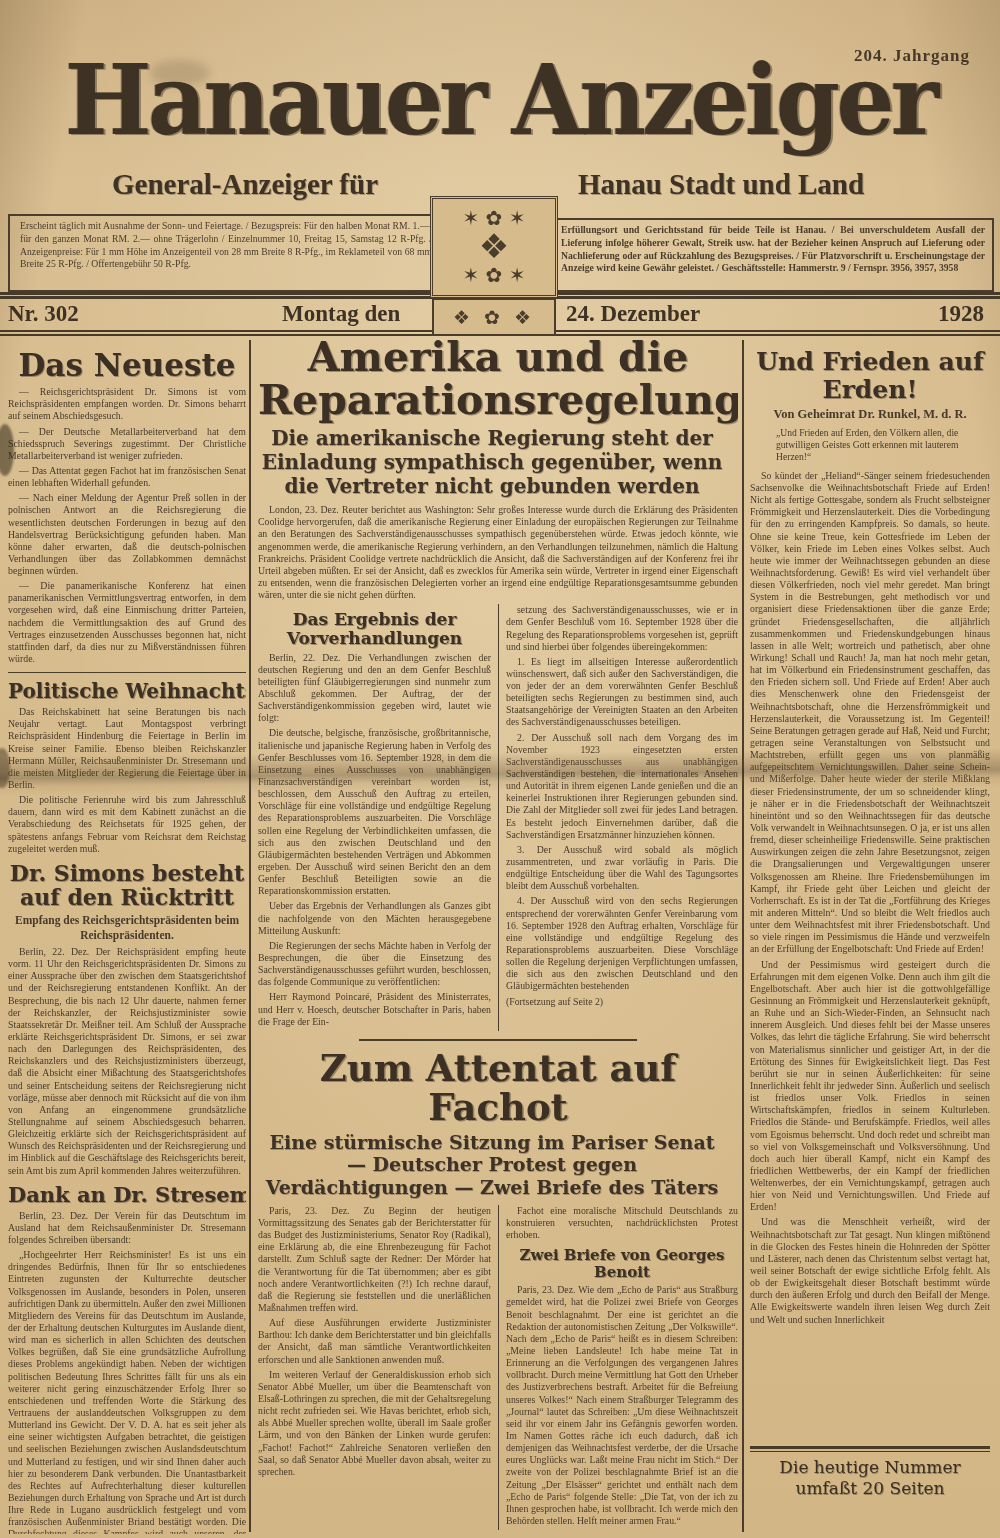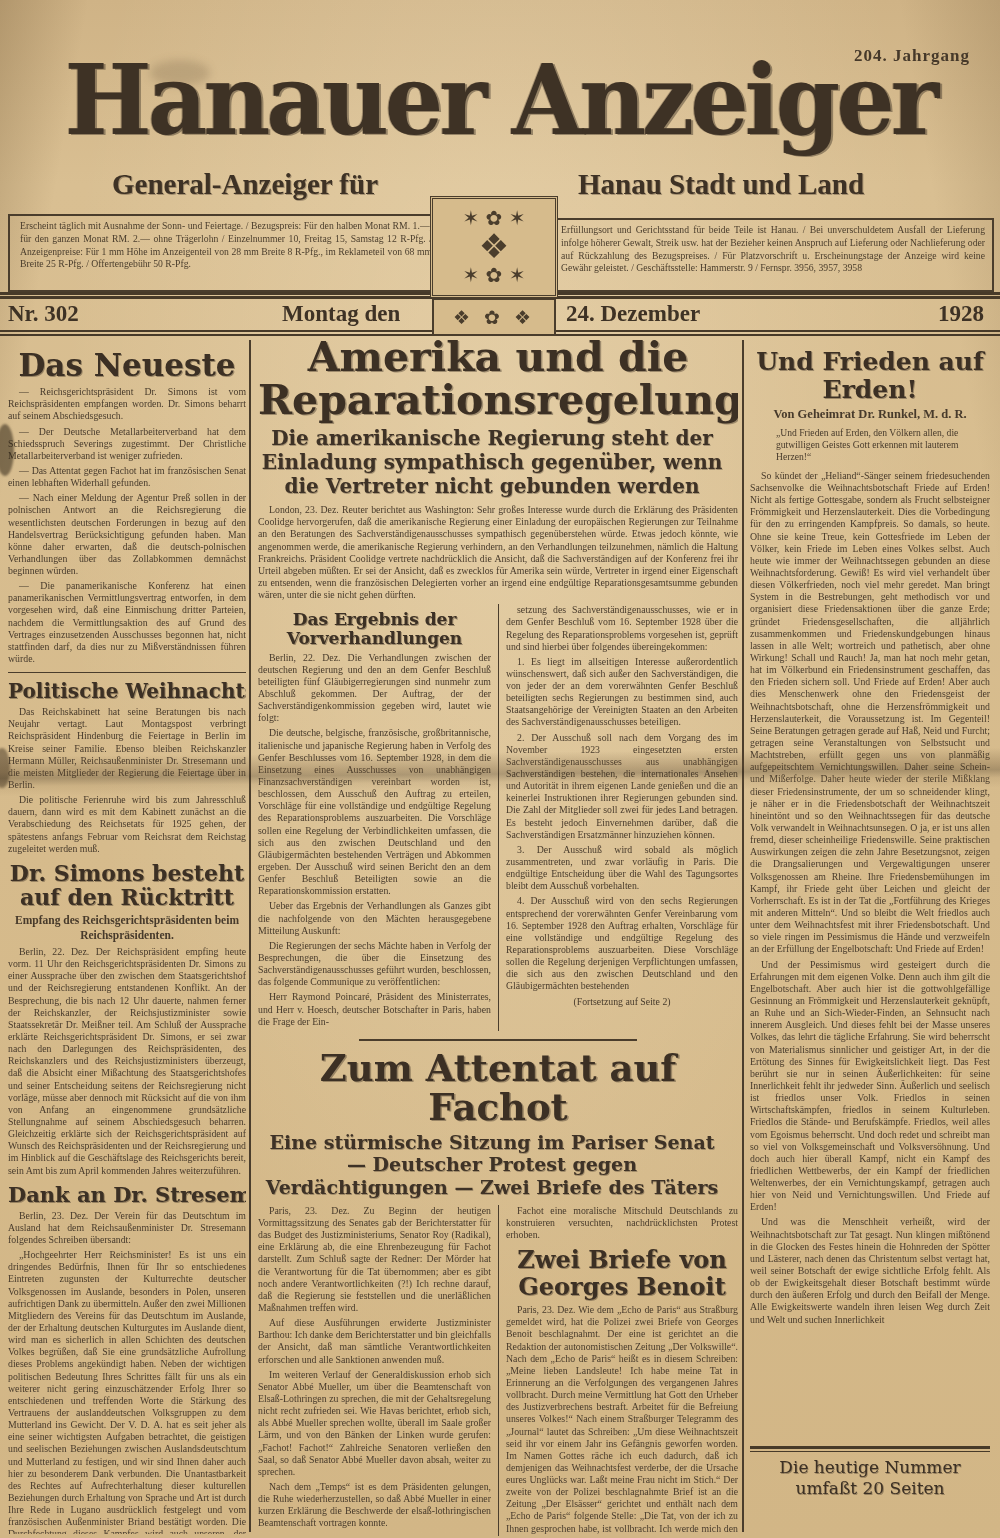--- a/index.html
+++ b/index.html
@@ -23,21 +23,21 @@
     transform:scaleY(1.06);
   }
   .subtitle{position:absolute;top:168px;font-size:29px;font-weight:bold;color:#3e3225;
     text-shadow:1px 1px 0 rgba(62,50,37,0.35);}
   .subtitle.left{left:112px;} .subtitle.right{left:578px;}
   .infobox{
     position:absolute;border:2px solid #4a3d2c;padding:4px 7px;
     font-size:9.7px;line-height:1.32;text-align:justify;color:#4a3d2c;
   }
   #info-left{top:214px;left:8px;width:412px;height:66px;padding-left:10px;}
-  #info-right{top:218px;left:552px;width:424px;height:62px;}
+  #info-right{top:218px;left:552px;width:424px;height:62px;font-weight:bold;}
   .hrule-heavy{position:absolute;left:0;right:0;height:7px;
     background:linear-gradient(#473a29 0 3px, transparent 3px 4.5px, #473a29 4.5px 7px);}
   #rule-under-info{top:292px;}
   #rule-under-date{top:330px;height:6px;background:linear-gradient(#473a29 0 2.5px, transparent 2.5px 4px, #473a29 4px 6px);}
   .dateline{position:absolute;top:301px;font-size:23px;font-weight:bold;color:#3e3225;}
   #issue-no{left:8px;} #date-left{left:282px;} #date-right{left:566px;} #date-year{right:16px;}
   .emblem{
     position:absolute;left:430px;top:196px;width:128px;height:102px;z-index:3;
     background:#d6bb8c;border:3px double #4a3d2c;box-sizing:border-box;
     display:flex;flex-direction:column;align-items:center;justify-content:center;
@@ -65,21 +65,21 @@
     text-shadow:1px 0.5px 0 rgba(60,48,36,0.4);line-height:1.1;margin:6px 0 4px 0;}
   .subhead{font-weight:bold;text-align:center;color:#3e3226;line-height:1.2;margin:4px 12px 6px 0;
     font-family:"DejaVu Serif",serif;text-shadow:0.7px 0.5px 0 rgba(60,48,36,0.35);}
   .subsub{font-weight:bold;text-align:center;font-size:11.5px;line-height:1.25;margin:2px 0 4px 0;}
   .thin-rule{border:none;border-top:1.5px solid #4a3d2c;margin:7px 0;}
   .short-rule{border:none;border-top:2px solid #4a3d2c;width:58%;margin:8px auto;}
   .twocol{display:flex;}
   .twocol .c{width:50%;box-sizing:border-box;}
   .twocol .c.first{padding-right:7px;}
   .twocol .c.second{border-left:1.5px solid #4a3d2c;padding-left:7px;}
-  .fortsetzung{text-align:center;text-indent:0 !important;font-size:9.8px;margin-top:2px;}
+  .fortsetzung{text-align:left;text-indent:0 !important;font-size:9.8px;margin-top:2px;}
   .byline{text-align:center;font-size:12.5px;font-weight:bold;margin:3px 0 4px 0;}
   .epigraph{font-size:9.6px;line-height:1.3;margin:0 4px 6px 26px;text-align:left;}
   #essay-box{height:966px;overflow:hidden;}
   .footer-note{
     font-family:"DejaVu Serif",serif;font-weight:normal;font-size:17px;text-align:center;
     color:#3c3024;line-height:1.25;margin-top:5px;text-shadow:0.8px 0.6px 0 rgba(60,48,36,0.4);
   }
   .footer-rule{border:none;border-top:3px solid #473a29;border-bottom:1.5px solid #473a29;height:2px;margin:10px 0 2px 0;}
   
   .crease{
@@ -170,26 +170,25 @@
     <hr class="short-rule">
 
     <h1 class="h-huge" style="font-size:37px;">Zum Attentat auf Fachot</h1>
     <div class="subhead" style="font-size:19px;">Eine stürmische Sitzung im Pariser Senat — Deutscher Protest gegen Verdächtigungen — Zwei Briefe des Täters</div>
 
     <div class="twocol">
       <div class="c first">
         <p>Paris, 23. Dez. Zu Beginn der heutigen Vormittagssitzung des Senates gab der Berichterstatter für das Budget des Justizministeriums, Senator Roy (Radikal), eine Erklärung ab, die eine Ehrenbezeugung für Fachot darstellt. Zum Schluß sagte der Redner: Der Mörder hat die Verantwortung für die Tat übernommen; aber es gibt noch andere Verantwortlichkeiten (?!) Ich rechne darauf, daß die Regierung sie feststellen und die unerläßlichen Maßnahmen treffen wird.</p>
         <p>Auf diese Ausführungen erwiderte Justizminister Barthou: Ich danke dem Berichterstatter und bin gleichfalls der Ansicht, daß man sämtliche Verantwortlichkeiten erforschen und alle Sanktionen anwenden muß.</p>
         <p>Im weiteren Verlauf der Generaldiskussion erhob sich Senator Abbé Mueller, um über die Beamtenschaft von Elsaß-Lothringen zu sprechen, die mit der Gehaltsregelung nicht recht zufrieden sei. Wie Havas berichtet, erhob sich, als Abbé Mueller sprechen wollte, überall im Saale großer Lärm, und von den Bänken der Linken wurde gerufen: „Fachot! Fachot!“ Zahlreiche Senatoren verließen den Saal, so daß Senator Abbé Mueller davon absah, weiter zu sprechen.</p>
-        <p>Nach dem „Temps“ ist es dem Präsidenten gelungen, die Ruhe wiederherzustellen, so daß Abbé Mueller in einer kurzen Erklärung die Beschwerde der elsaß-lothringischen Beamtenschaft vortragen konnte.</p>
 
       </div>
       <div class="c second">
         <p>Fachot eine moralische Mitschuld Deutschlands zu konstruieren versuchten, nachdrücklichsten Protest erhoben.</p>
-        <h3 class="h-col" style="font-size:24px;">Zwei Briefe von Georges Benoit</h3>
+        <h3 class="h-col" style="font-size:15px;">Zwei Briefe von Georges Benoit</h3>
         <p>Paris, 23. Dez. Wie dem „Echo de Paris“ aus Straßburg gemeldet wird, hat die Polizei zwei Briefe von Georges Benoit beschlagnahmt. Der eine ist gerichtet an die Redaktion der autonomistischen Zeitung „Der Volkswille“. Nach dem „Echo de Paris“ heißt es in diesem Schreiben: „Meine lieben Landsleute! Ich habe meine Tat in Erinnerung an die Verfolgungen des vergangenen Jahres vollbracht. Durch meine Vermittlung hat Gott den Urheber des Justizverbrechens bestraft. Arbeitet für die Befreiung unseres Volkes!“ Nach einem Straßburger Telegramm des „Journal“ lautet das Schreiben: „Um diese Weihnachtszeit seid ihr vor einem Jahr ins Gefängnis geworfen worden. Im Namen Gottes räche ich euch dadurch, daß ich demjenigen das Weihnachtsfest verderbe, der die Ursache eures Unglücks war. Laßt meine Frau nicht im Stich.“ Der zweite von der Polizei beschlagnahmte Brief ist an die Zeitung „Der Elsässer“ gerichtet und enthält nach dem „Echo de Paris“ folgende Stelle: „Die Tat, von der ich zu Ihnen gesprochen habe, ist vollbracht. Ich werde mich den Behörden stellen. Helft meiner armen Frau.“</p>
 
       </div>
     </div>
   </div>
 
   <div id="col-right" class="col body-text">
     <h2 class="h-col" style="font-size:25px;">Und Frieden auf Erden!</h2>
     <div class="byline">Von Geheimrat Dr. Runkel, M. d. R.</div>
     <div class="epigraph">„Und Frieden auf Erden, den Völkern allen, die gutwilligen Geistes Gott erkennen mit lauterem Herzen!“</div>

